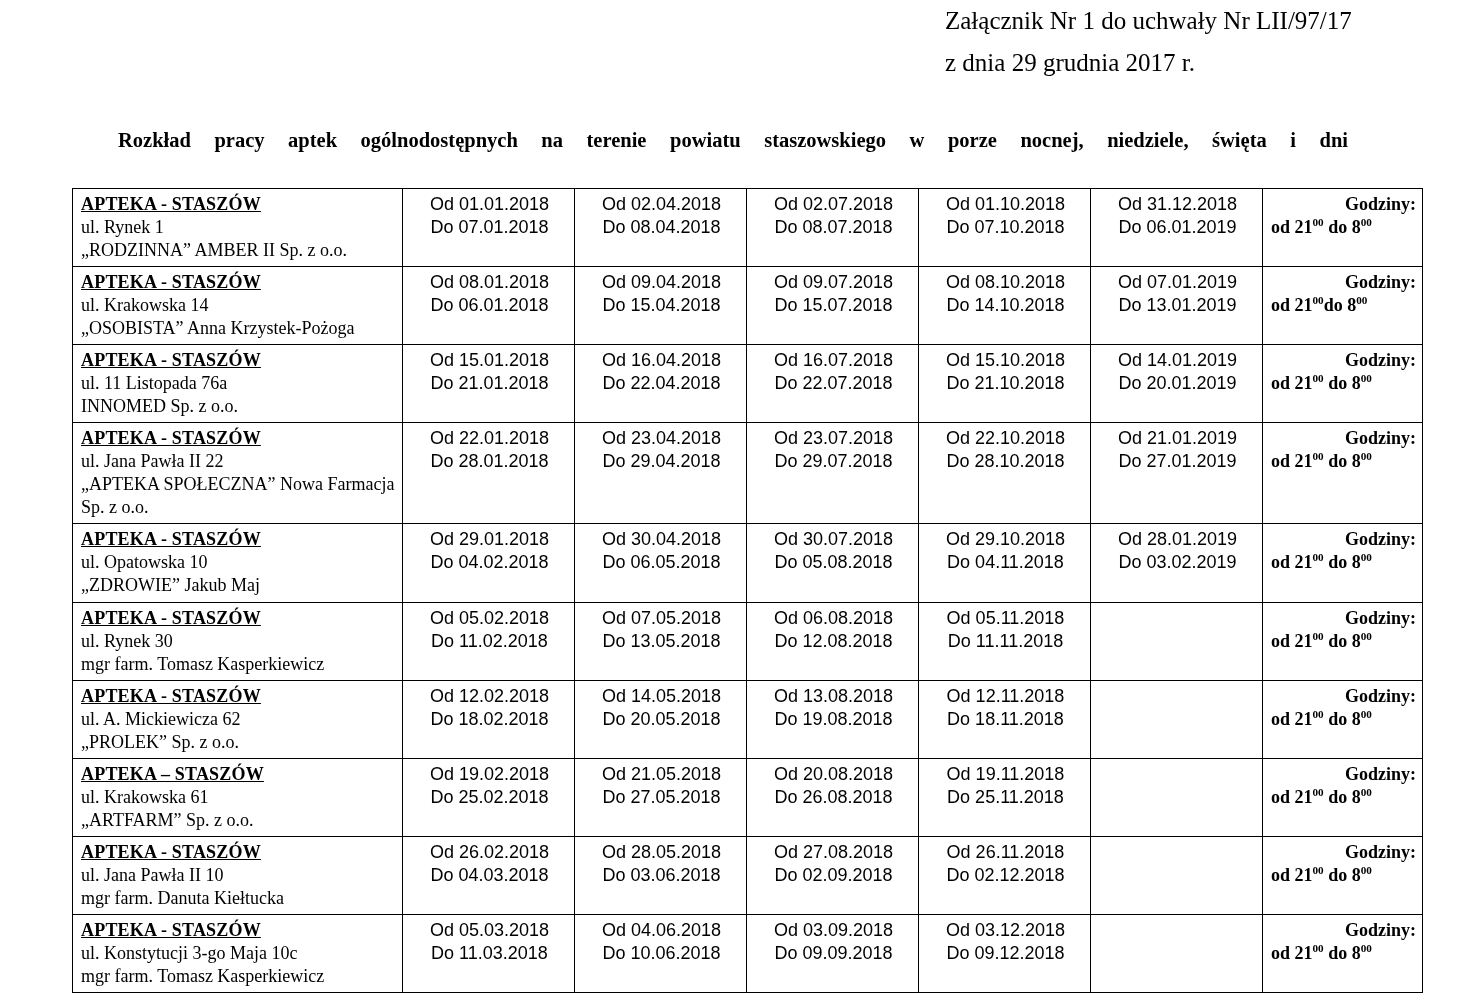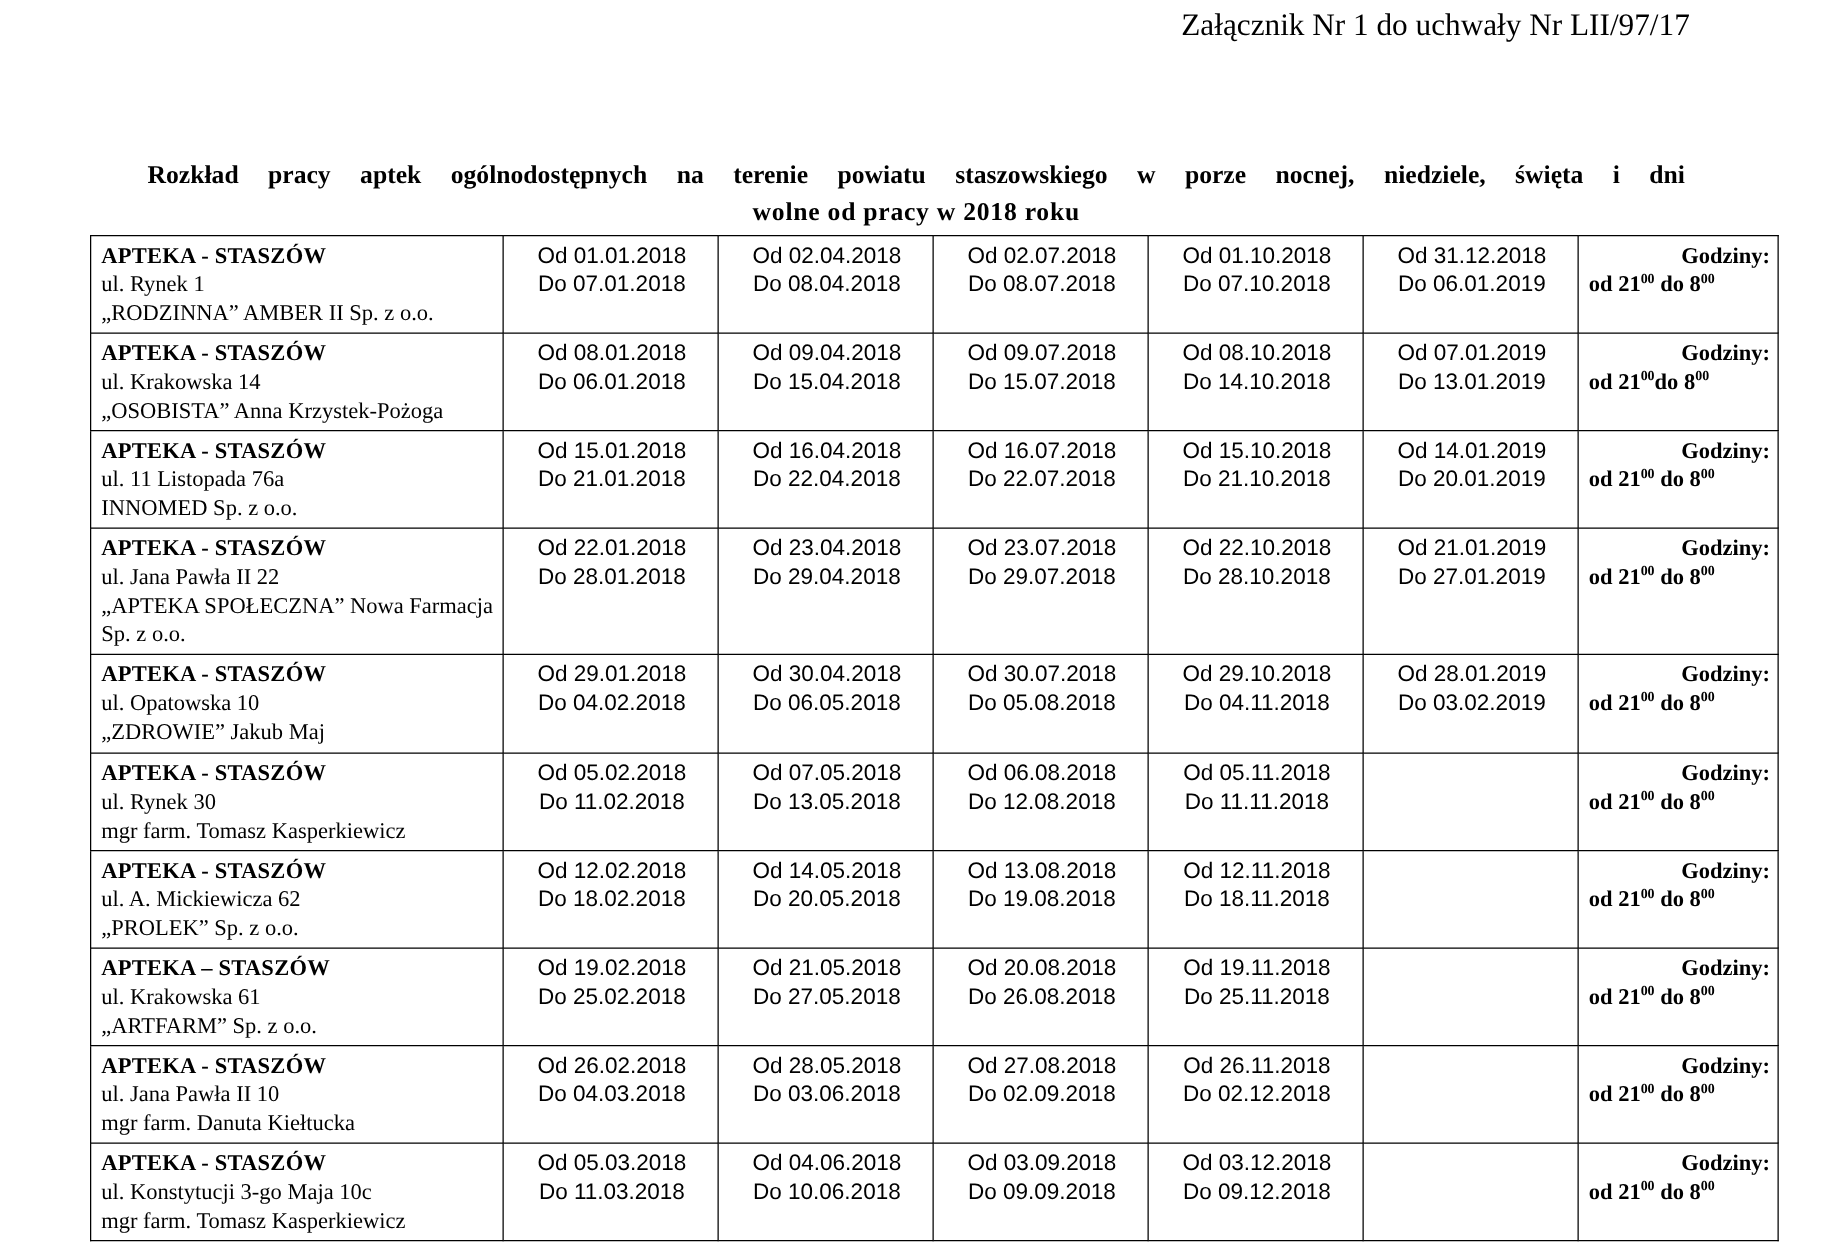--- a/index.html
+++ b/index.html
@@ -84,20 +84,21 @@
   
   td.cell-pharmacy {
     font-family: "Liberation Serif", "DejaVu Serif", serif;
     font-size: 18px;
     line-height: 1.3;
   }
   td.cell-pharmacy .ph-name {
     display: block;
     font-weight: bold;
     letter-spacing: 0.2px;
+    text-decoration: underline;
   }
   td.cell-pharmacy .ph-addr,
   td.cell-pharmacy .ph-owner {
     display: block;
     font-weight: normal;
   }
 
   
   td.cell-period {
     font-family: "Liberation Sans", "DejaVu Sans", sans-serif;
@@ -129,25 +130,25 @@
 
   
   tr.row-3line td { height: 64px; }
   tr.row-4line td { height: 88px; }
 </style>
 </head>
 <body>
 
 <div class="header-block">
   <div class="header-line">Załącznik Nr 1 do uchwały Nr LII/97/17</div>
+  <div class="header-line">z dnia 29 grudnia 2017 r.</div>
 </div>
 
 <h1 class="doc-title">
   <span class="title-line-1">Rozkład pracy aptek ogólnodostępnych na terenie powiatu staszowskiego w porze nocnej, niedziele, święta i dni</span>
-  <span class="title-line-2">wolne od pracy w 2018 roku</span>
 </h1>
 
 <div class="schedule-wrap">
   <table class="schedule">
     <colgroup>
       <col class="c-pharmacy">
       <col class="c-period">
         <col class="c-period">
         <col class="c-period">
         <col class="c-period">

